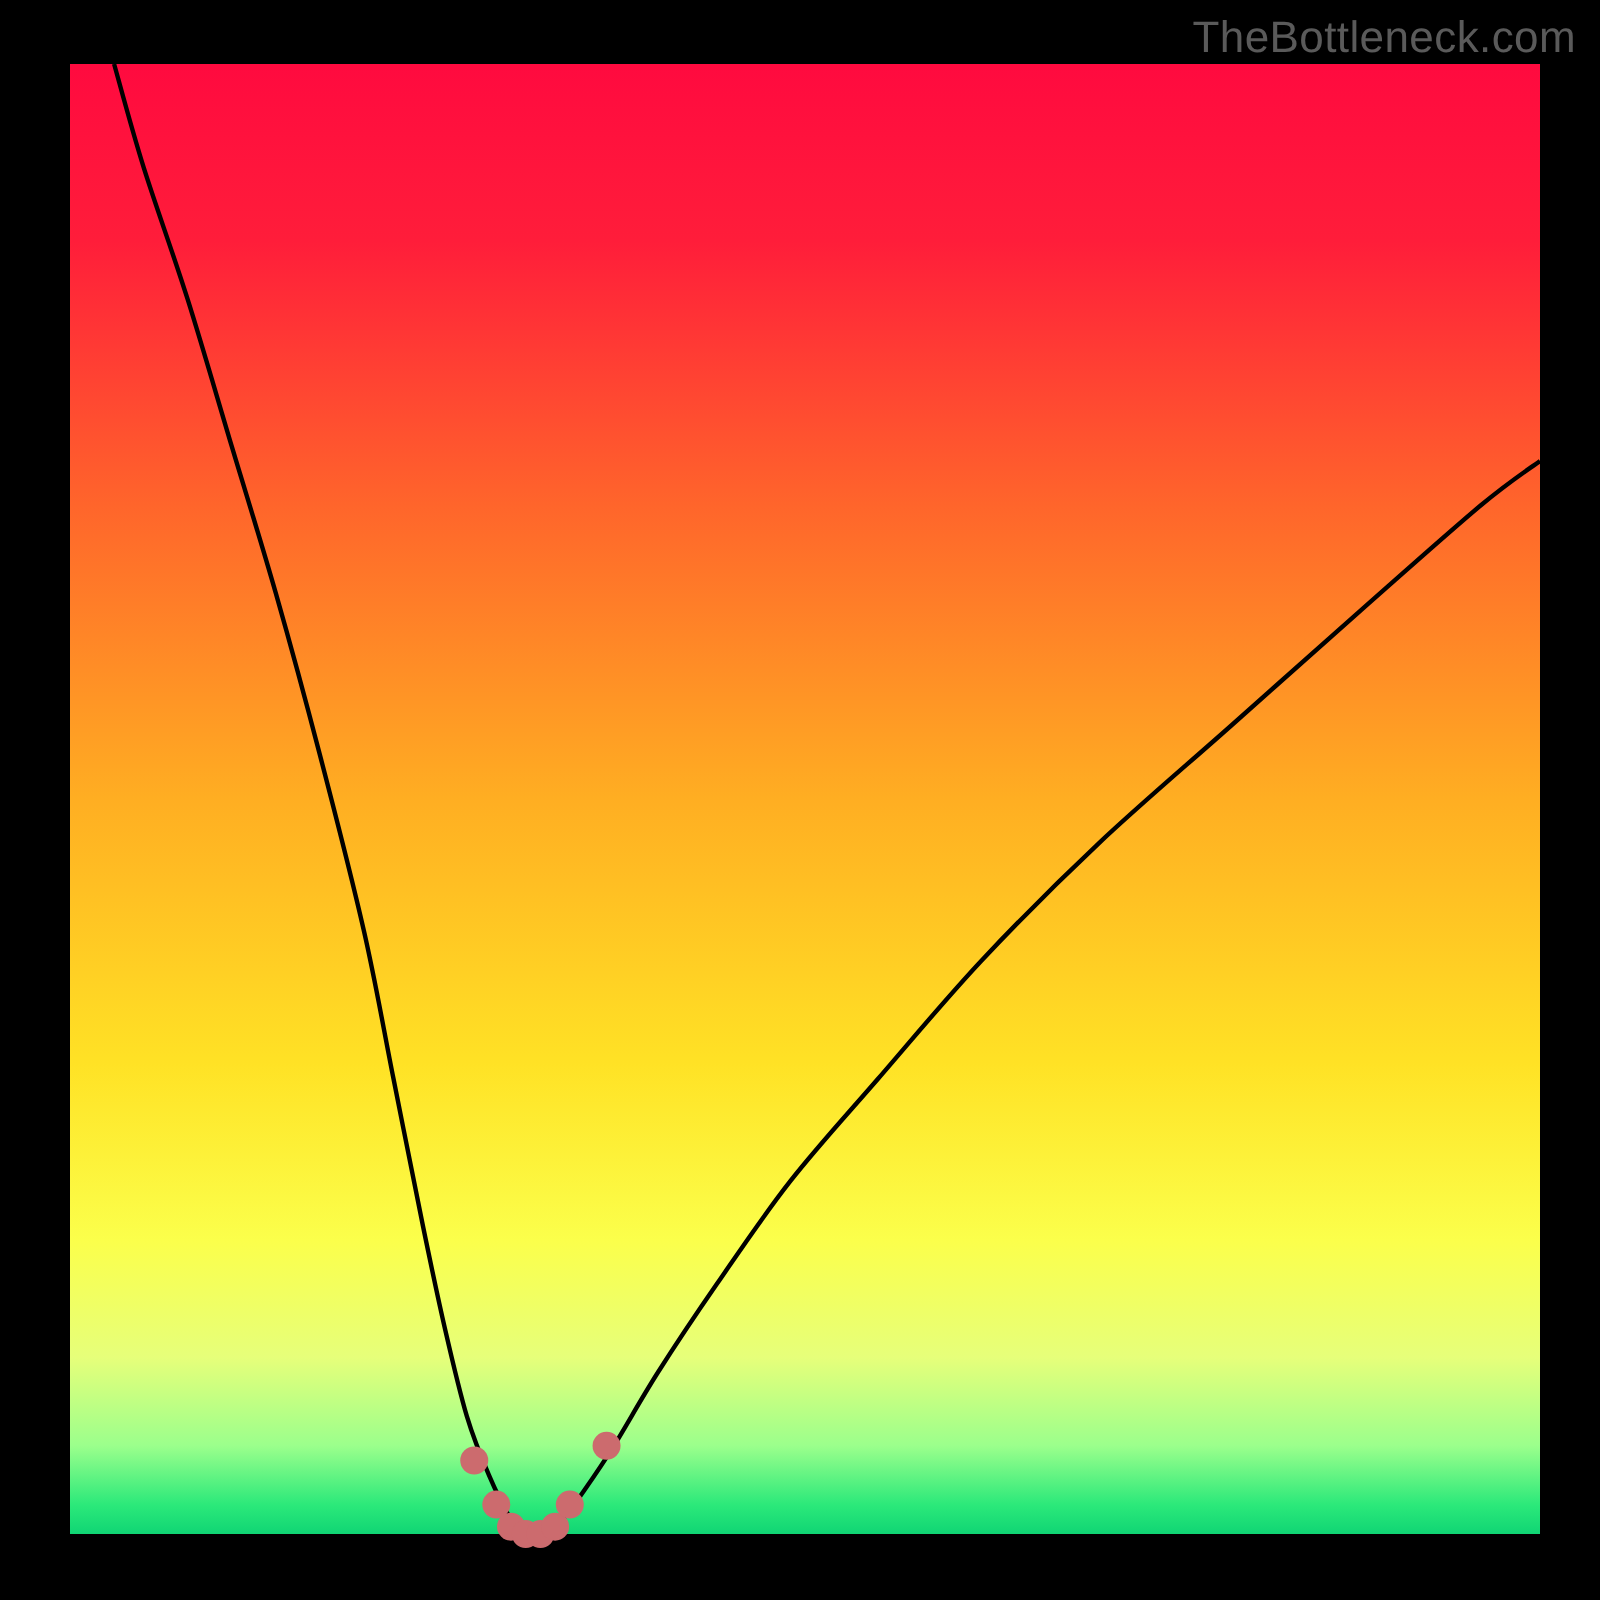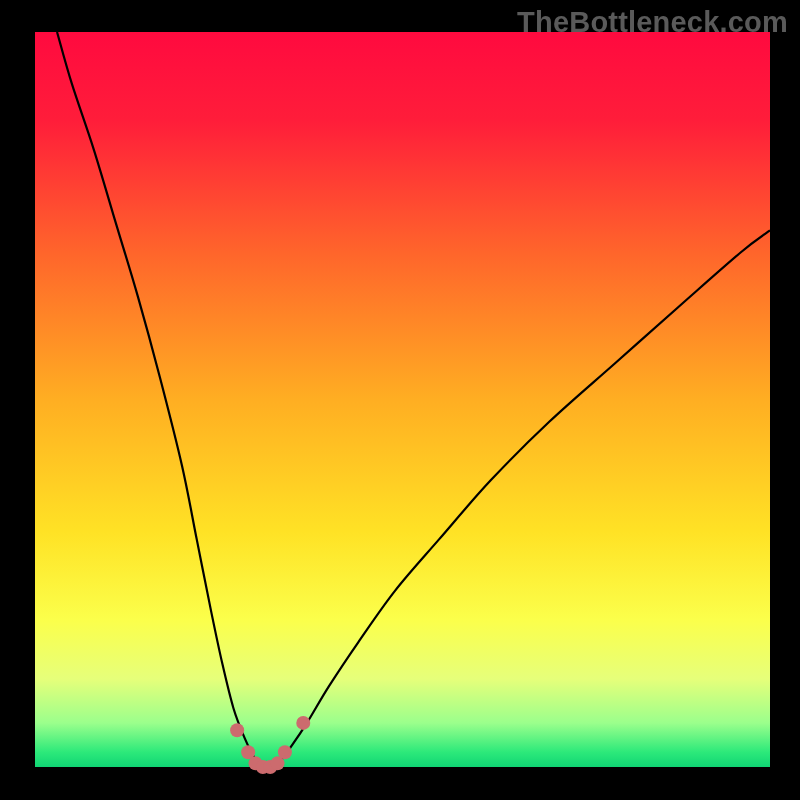--- a/index.html
+++ b/index.html
@@ -16,22 +16,22 @@
     top: 0;
     left: 0;
     width: 800px;
     height: 800px;
   }
   .watermark {
     position: absolute;
     top: 6px;
     right: 12px;
     color: #5a5a5a;
-    font-size: 29px;
-    font-weight: 700;
+    font-size: 22px;
+    font-weight: 400;
     z-index: 10;
     letter-spacing: 0.2px;
   }
   svg {
     display: block;
   }
 </style>
 </head>
 <body>
 

